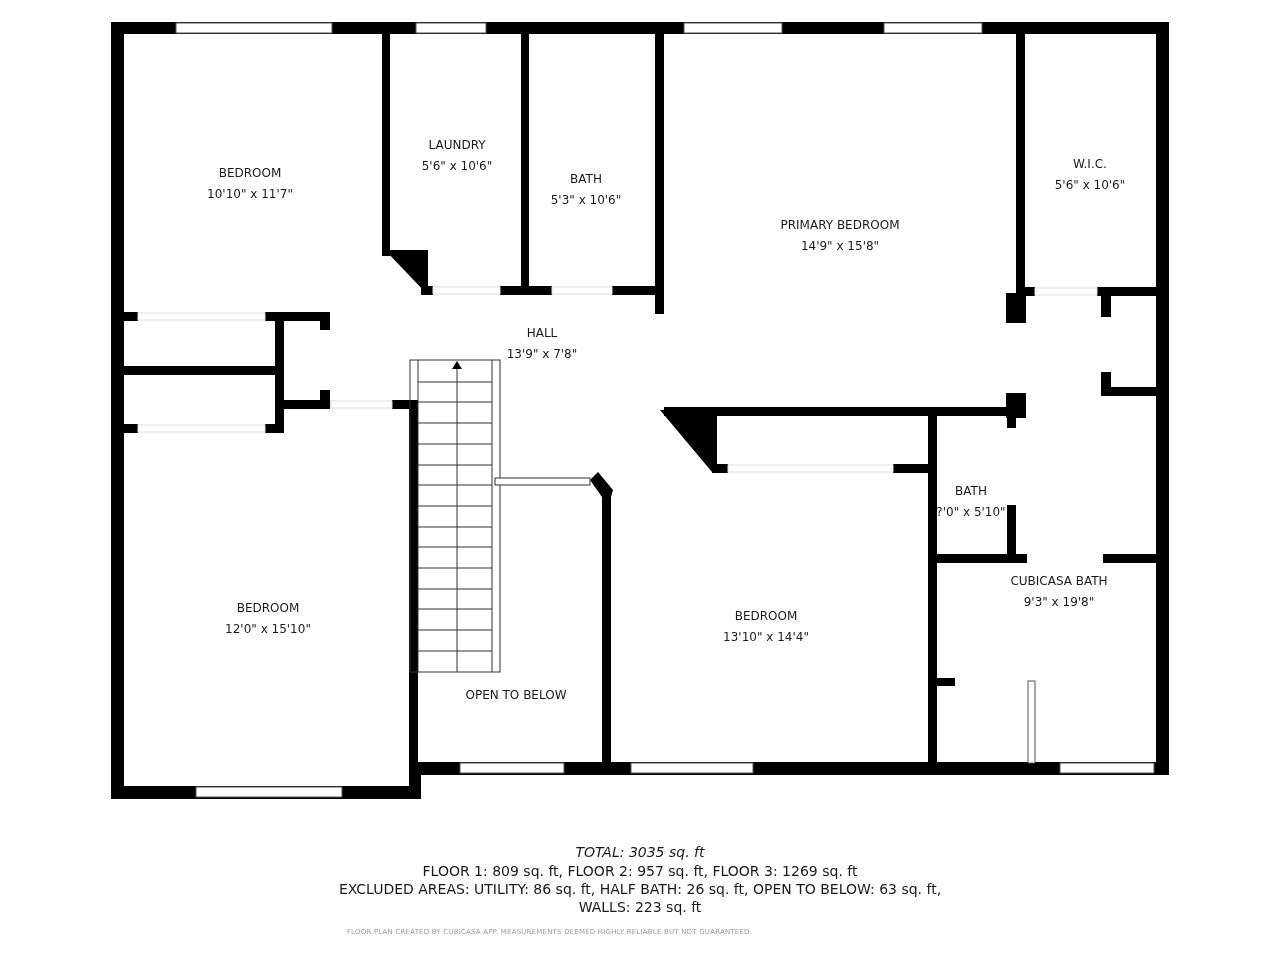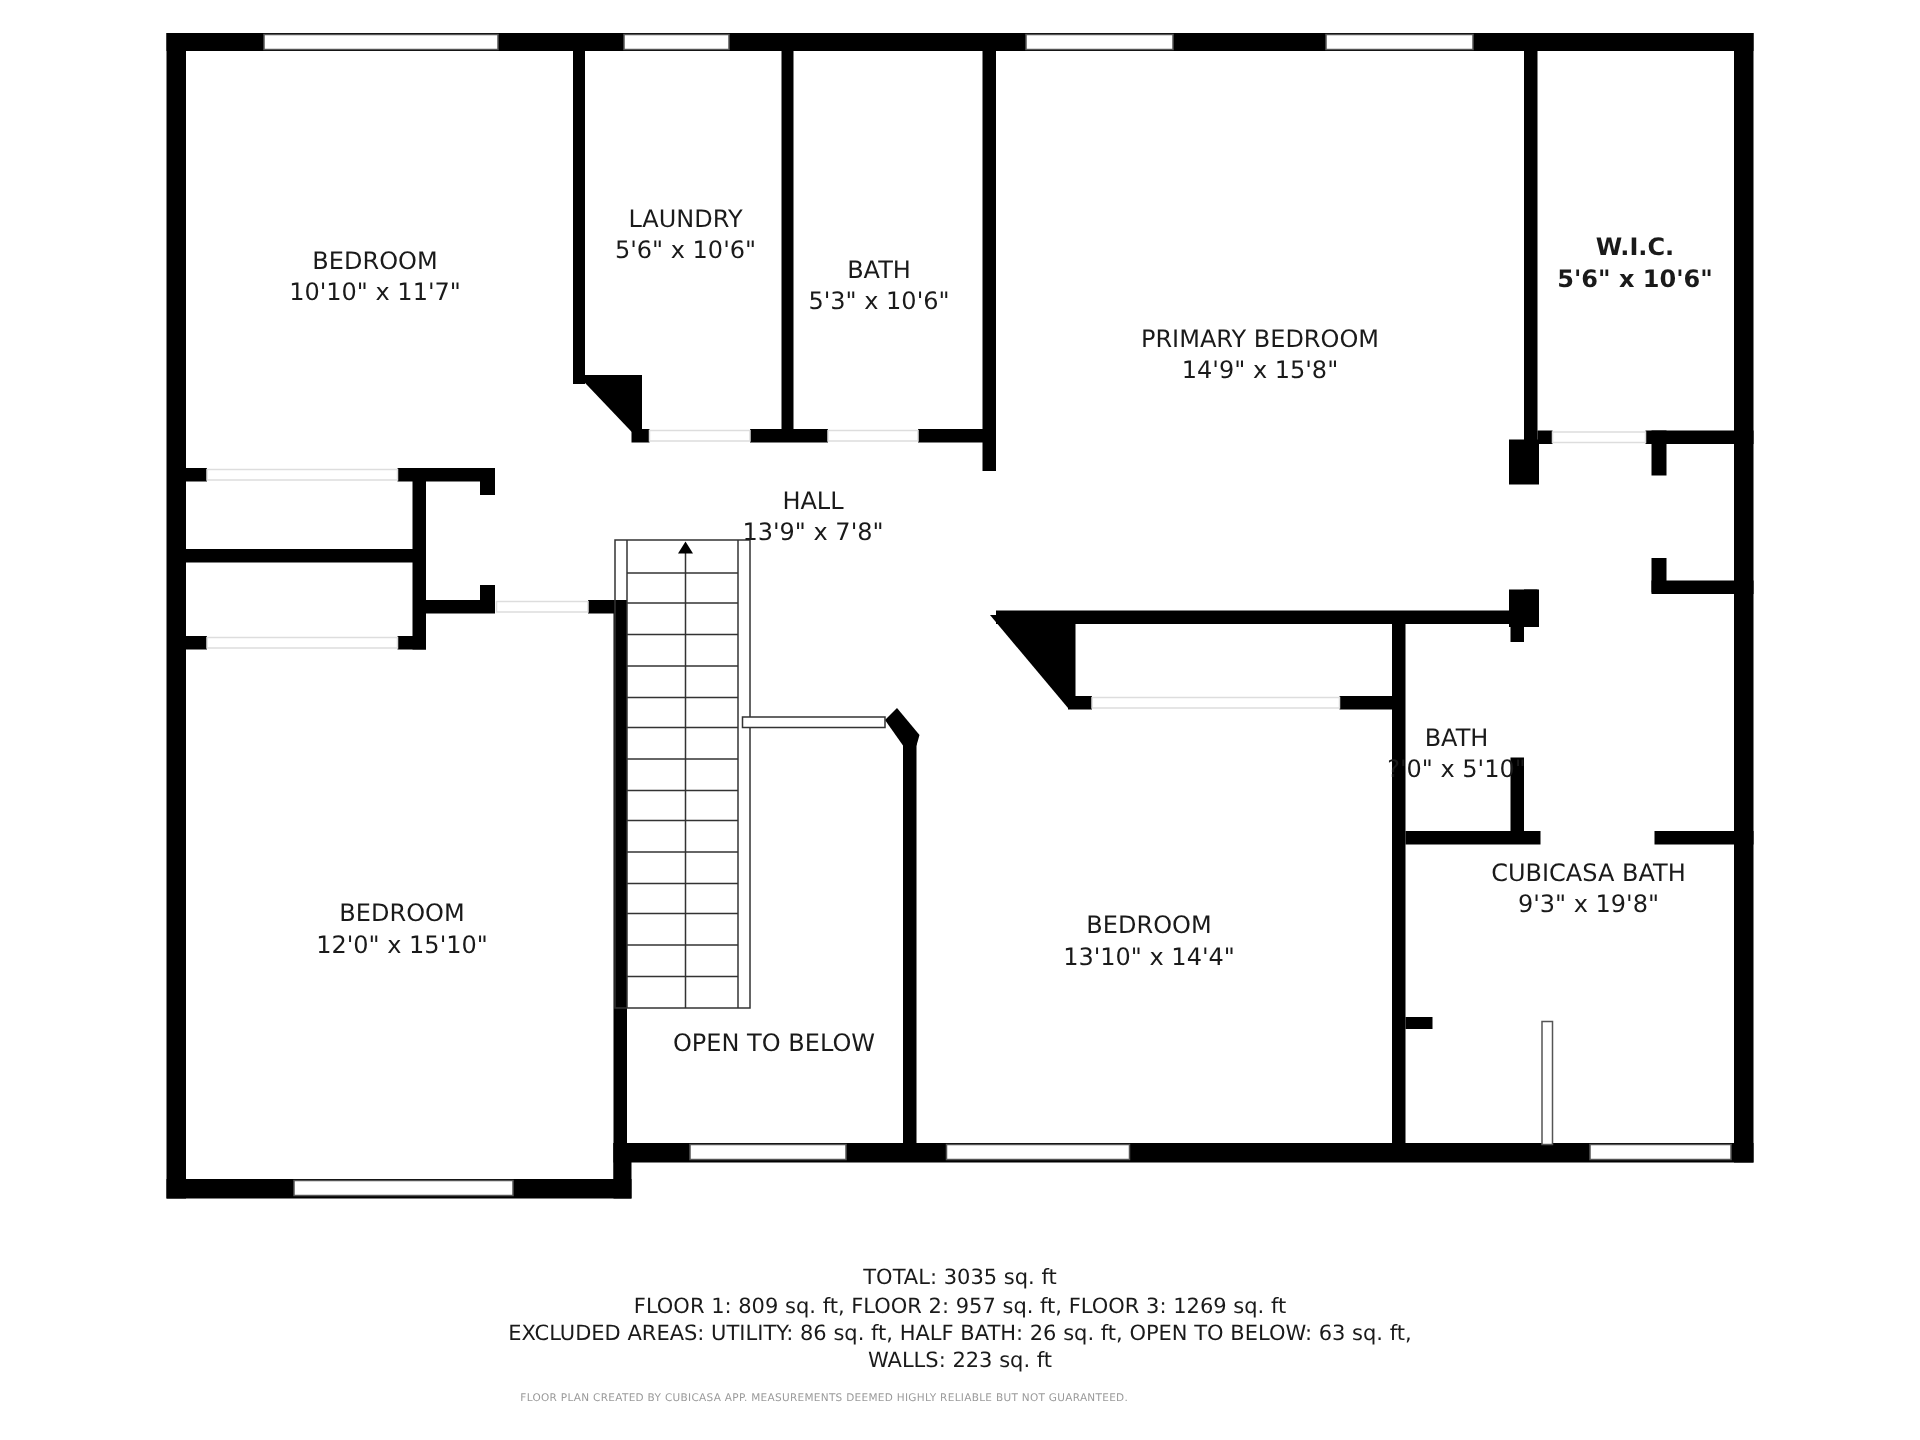--- a/index.html
+++ b/index.html
@@ -1,18 +1,18 @@
 <!DOCTYPE html>
 <html><head>
 <meta charset="utf-8">
 <style>
   html, body { margin:0; padding:0; background:#ffffff; }
   body { width:1280px; height:960px; position:relative; overflow:hidden; font-family:"DejaVu Sans", sans-serif; color:#1a1a1a; }
   #plan { position:absolute; left:0; top:0; width:1280px; height:820px; }
-  .room-label { position:absolute; text-align:center; transform:translate(-50%,-50%); white-space:nowrap; font-size:16px; line-height:21px; color:#1a1a1a; }
+  .room-label { position:absolute; text-align:center; transform:translate(-50%,-50%); white-space:nowrap; font-size:12px; line-height:21px; color:#1a1a1a; }
   .room-label .name, .room-label .dims { display:block; }
   .footer { position:absolute; left:0; width:1280px; text-align:center; font-size:14px; line-height:19px; color:#1a1a1a; }
   .credit { position:absolute; left:0; top:928px; width:1099px; text-align:center; font-size:7px; color:#9a9a9a; letter-spacing:0.2px; }
 </style>
 </head>
 <body>
 
 <svg id="plan" viewBox="0 0 1280 820" xmlns="http://www.w3.org/2000/svg">
   <g fill="#000">
 
@@ -139,21 +139,21 @@
       <span class="dims">5'6" x 10'6"</span>
     </div>
   <div class="room-label" style="left:586px;top:190px;">
       <span class="name">BATH</span>
       <span class="dims">5'3" x 10'6"</span>
     </div>
   <div class="room-label" style="left:840px;top:236px;">
       <span class="name">PRIMARY BEDROOM</span>
       <span class="dims">14'9" x 15'8"</span>
     </div>
-  <div class="room-label" style="left:1090px;top:175px;font-weight:bold;">
+  <div class="room-label" style="left:1090px;top:175px;">
       <span class="name">W.I.C.</span>
       <span class="dims">5'6" x 10'6"</span>
     </div>
   <div class="room-label" style="left:511px;top:344px;margin-left:31px;">
       <span class="name">HALL</span>
       <span class="dims">13'9" x 7'8"</span>
     </div>
   <div class="room-label" style="left:268px;top:619px;">
       <span class="name">BEDROOM</span>
       <span class="dims">12'0" x 15'10"</span>
@@ -168,17 +168,17 @@
   <div class="room-label" style="left:971px;top:502px;">
       <span class="name">BATH</span>
       <span class="dims">?'0" x 5'10"</span>
     </div>
   <div class="room-label" style="left:1059px;top:592px;">
       <span class="name">CUBICASA BATH</span>
       <span class="dims">9'3" x 19'8"</span>
     </div>
 </div>
 
-<div class="footer total" style="top:843px;">TOTAL: 3035 sq. ft</div>
+<div class="footer total" style="top:843px;font-style:italic;">TOTAL: 3035 sq. ft</div>
 <div class="footer" style="top:862px;">FLOOR 1: 809 sq. ft, FLOOR 2: 957 sq. ft, FLOOR 3: 1269 sq. ft</div>
 <div class="footer" style="top:880px;">EXCLUDED AREAS: UTILITY: 86 sq. ft, HALF BATH: 26 sq. ft, OPEN TO BELOW: 63 sq. ft,</div>
 <div class="footer" style="top:898px;text-align:center;">WALLS: 223 sq. ft</div>
 <div class="credit">FLOOR PLAN CREATED BY CUBICASA APP. MEASUREMENTS DEEMED HIGHLY RELIABLE BUT NOT GUARANTEED.</div>
 
 </body></html>

